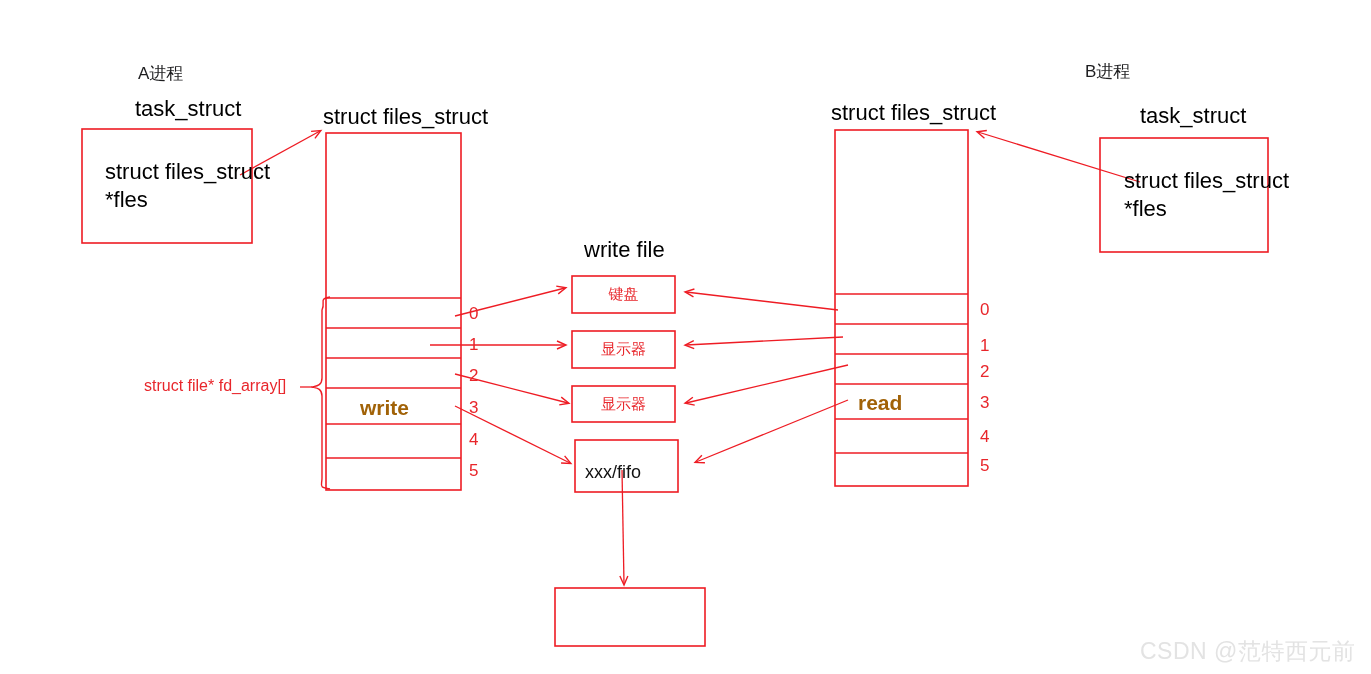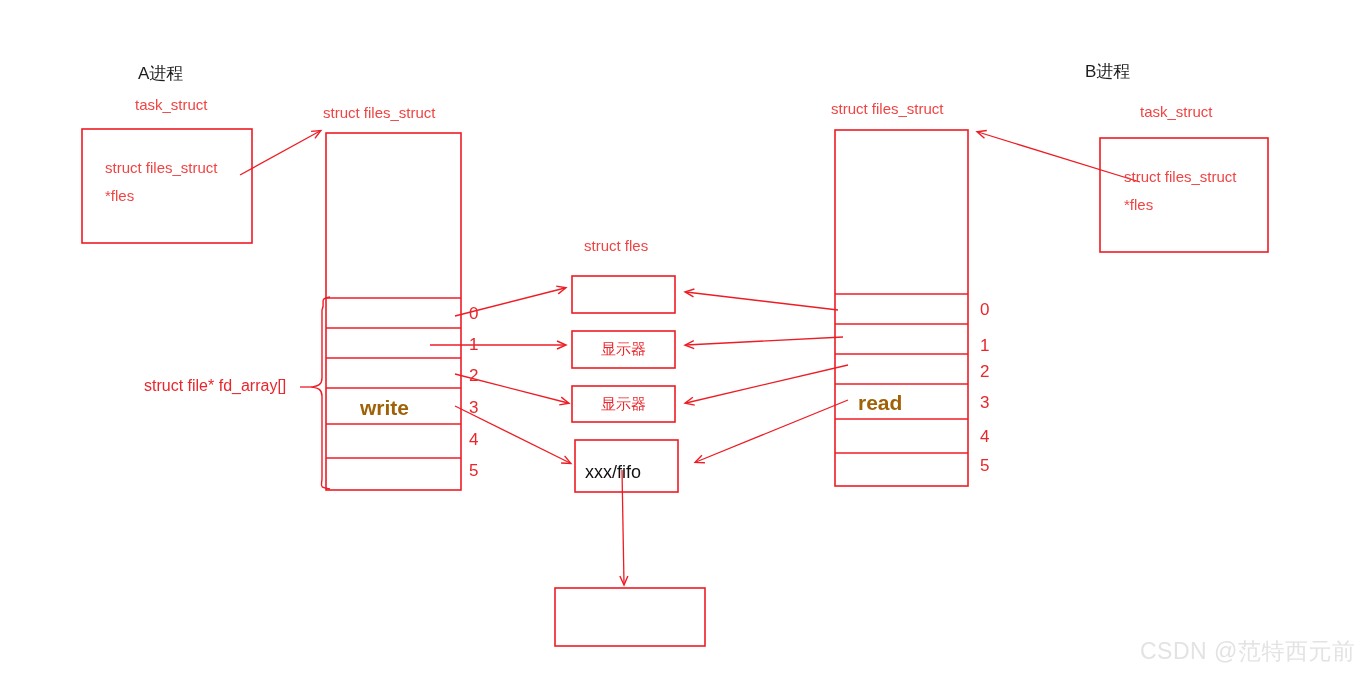--- a/index.html
+++ b/index.html
@@ -7,21 +7,21 @@
     width:1371px;height:674px;position:relative;overflow:hidden;
     font-family:"Liberation Sans","DejaVu Sans",sans-serif;
     -webkit-font-smoothing:antialiased;
   }
   #canvas{position:absolute;left:0;top:0;width:1371px;height:674px;}
   svg.layer{position:absolute;left:0;top:0;width:1371px;height:674px;pointer-events:none;}
   .lbl{position:absolute;white-space:nowrap;}
 
   
   .t-proc{color:#1d1d1f;font-size:17px;}
-  .t-red{color:#ef4444;font-size:15px;}
+  .t-red{color:#000000;font-size:22px;}
   .t-red-sm{color:#e8262b;font-size:16px;}
   .t-blk{color:#111111;font-size:17px;}
   .t-idx{color:#e8262b;font-size:17px;}
   .t-bold{color:#a16207;font-size:21px;font-weight:bold;}
   .t-cjk{color:#e8262b;font-size:15px;}
   .watermark{color:#e3e3e3;font-size:23px;letter-spacing:0.5px;}
 </style>
 </head>
 <body>
 
@@ -95,22 +95,24 @@
   <div class="lbl t-red-sm" style="left:144px;top:377px;">struct file* fd_array[]</div>
   <div class="lbl t-bold" style="left:360px;top:396px;">write</div>
 
   <div class="lbl t-idx" style="left:469px;top:304px;">0</div>
   <div class="lbl t-idx" style="left:469px;top:335px;">1</div>
   <div class="lbl t-idx" style="left:469px;top:366px;">2</div>
   <div class="lbl t-idx" style="left:469px;top:398px;">3</div>
   <div class="lbl t-idx" style="left:469px;top:430px;">4</div>
   <div class="lbl t-idx" style="left:469px;top:461px;">5</div>
 
-  <div class="lbl t-red" style="left:584px;top:237px;">struct fles</div>
+  <div class="lbl t-red" style="left:584px;top:237px;">write file</div>
 
+  <div class="lbl t-cjk" style="left:572px;top:276px;width:103px;height:37px;
+              display:flex;align-items:center;justify-content:center;">键盘</div>
   <div class="lbl t-cjk" style="left:572px;top:331px;width:103px;height:37px;
               display:flex;align-items:center;justify-content:center;">显示器</div>
   <div class="lbl t-cjk" style="left:572px;top:386px;width:103px;height:36px;
               display:flex;align-items:center;justify-content:center;">显示器</div>
   <div class="lbl t-blk" style="left:575px;top:440px;width:103px;height:64px;
               display:flex;align-items:center;justify-content:flex-start;padding-left:10px;
               box-sizing:border-box;font-size:18px;">xxx/fifo</div>
 
 
   <div class="lbl t-proc" style="left:1085px;top:60px;">B进程</div>

